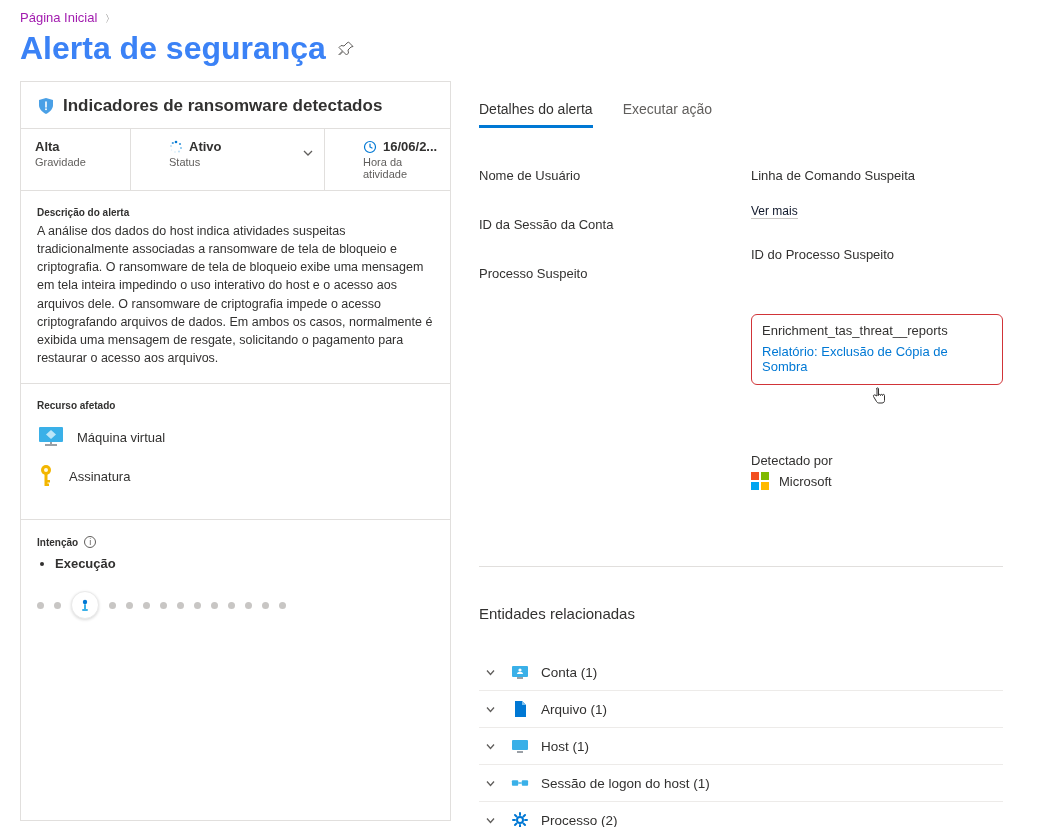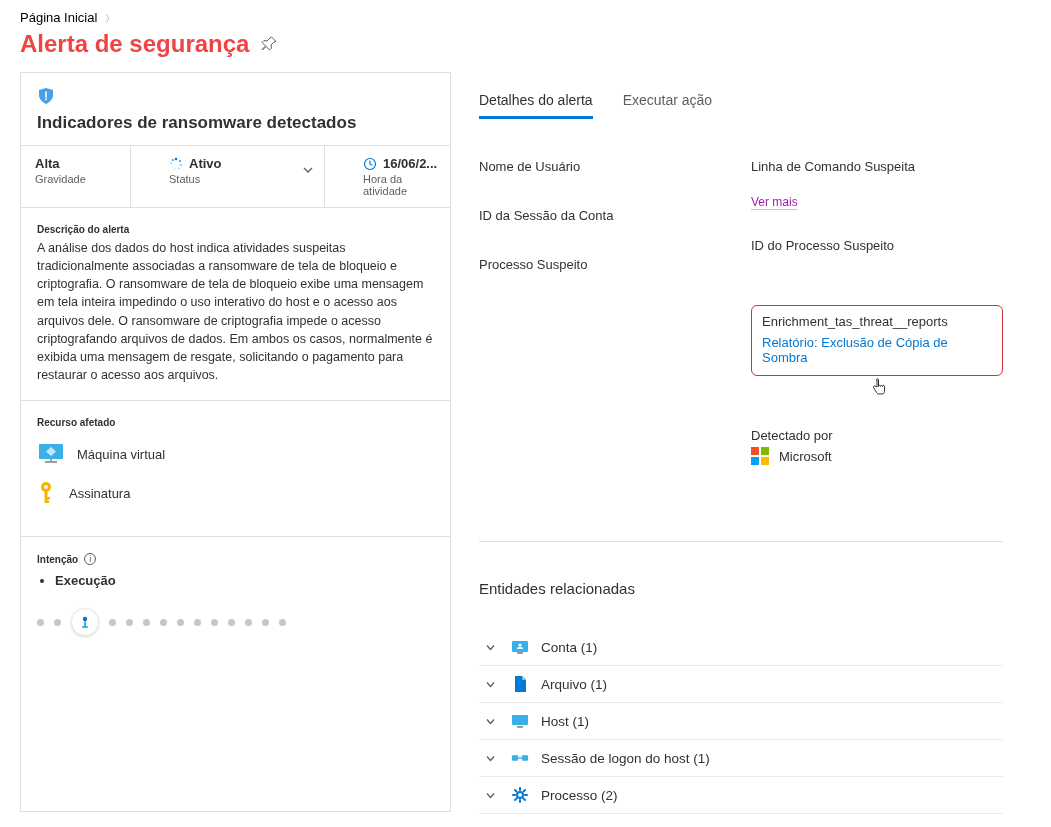--- a/index.html
+++ b/index.html
@@ -13,32 +13,32 @@
     overflow: hidden;
   }
   .page {
     padding: 10px 20px 0 20px;
   }
   .breadcrumb {
     font-size: 13px;
     color: #605e5c;
     margin-bottom: 4px;
   }
-  .breadcrumb a { color: #000000; text-decoration: none; }
+  .breadcrumb a { color: #a21caf; text-decoration: none; }
   .breadcrumb .sep { color: #605e5c; margin: 0 4px; font-size: 10px;}
   .page-title-row {
     display: flex;
     align-items: center;
     gap: 12px;
     margin-bottom: 14px;
   }
   .page-title {
-    font-size: 24px;
+    font-size: 32px;
     font-weight: 600;
-    color: #ef4444;
+    color: #3b82f6;
   }
   .pin-icon { color:#605e5c; cursor:pointer; }
   .content {
     display: flex;
     height: 740px;
   }
   .left-panel {
     width: 430px;
     border: 1px solid #e1dfdd;
     border-right: none;
@@ -49,24 +49,24 @@
     flex: 1;
     border-left: 1px solid #e1dfdd;
     padding: 20px 28px 0 28px;
     position: relative;
     display:flex;
     flex-direction:column;
     gap:20px;
   }
   .alert-header {
     display: flex;
+    align-items: center;
     gap: 8px;
     padding: 14px 16px 12px 16px;
     border-bottom: 1px solid #e1dfdd;
-    flex-direction: column;
   }
   .alert-header-title {
     font-size: 17px;
     font-weight: 600;
   }
   .shield-icon {
     width: 18px; height: 18px;
     display: inline-block;
   }
   .status-grid {
@@ -187,21 +187,21 @@
     gap:20px;
   }
   .detail-col { flex:1; display:flex; flex-direction:column;}
   .detail-item { margin-bottom: 34px; }
   .detail-label {
     font-size:13px;
     color:#323130;
   }
   .ver-mais {
     font-size:12px;
-    color:#a21caf;
+    color:#0f172a;
     border-bottom:1px solid #c8c6c4;
     display:inline-block;
     cursor:pointer;
   }
   .highlight-box {
     border:1px solid #d13438;
     border-radius:6px;
     padding:8px 10px 10px 10px;
   }
   .highlight-label { font-size:13px; color:#323130; margin-bottom:6px;}
@@ -423,21 +423,21 @@
             <div class="highlight-box">
               <div class="highlight-label">Enrichment_tas_threat__reports</div>
               <div class="highlight-link">Relatório: Exclusão de Cópia de Sombra</div>
             </div>
             <div class="cursor-hand">
               <svg width="16" height="18" viewBox="0 0 16 18">
                   <path d="M6 2v7l-2-1c-1-.5-2 .5-1.5 1.5l3 5c.5 1 1.5 1.5 2.5 1.5h3c1.5 0 2.5-1 2.5-2.5v-5c0-1.5-2-1.5-2 0 0-1.5-2-1.5-2 0 0-1.5-2-1.5-2 0V2c0-1.5-2-1.5-2 0z" fill="#fff" stroke="#323130" stroke-width="1"></path>
                 </svg>
             </div>
           </div>
-          <div class="detail-item" style="margin-top:0;">
+          <div class="detail-item" style="margin-top:16px;">
             <div class="detail-label">Detectado por</div>
             <div class="detected-by">
               <span class="ms-logo">
                 <svg width="18" height="18" viewBox="0 0 18 18">
                   <rect x="0" y="0" width="8" height="8" fill="#f25022"></rect>
                   <rect x="10" y="0" width="8" height="8" fill="#7fba00"></rect>
                   <rect x="0" y="10" width="8" height="8" fill="#00a4ef"></rect>
                   <rect x="10" y="10" width="8" height="8" fill="#ffb900"></rect>
                 </svg>
               </span>

